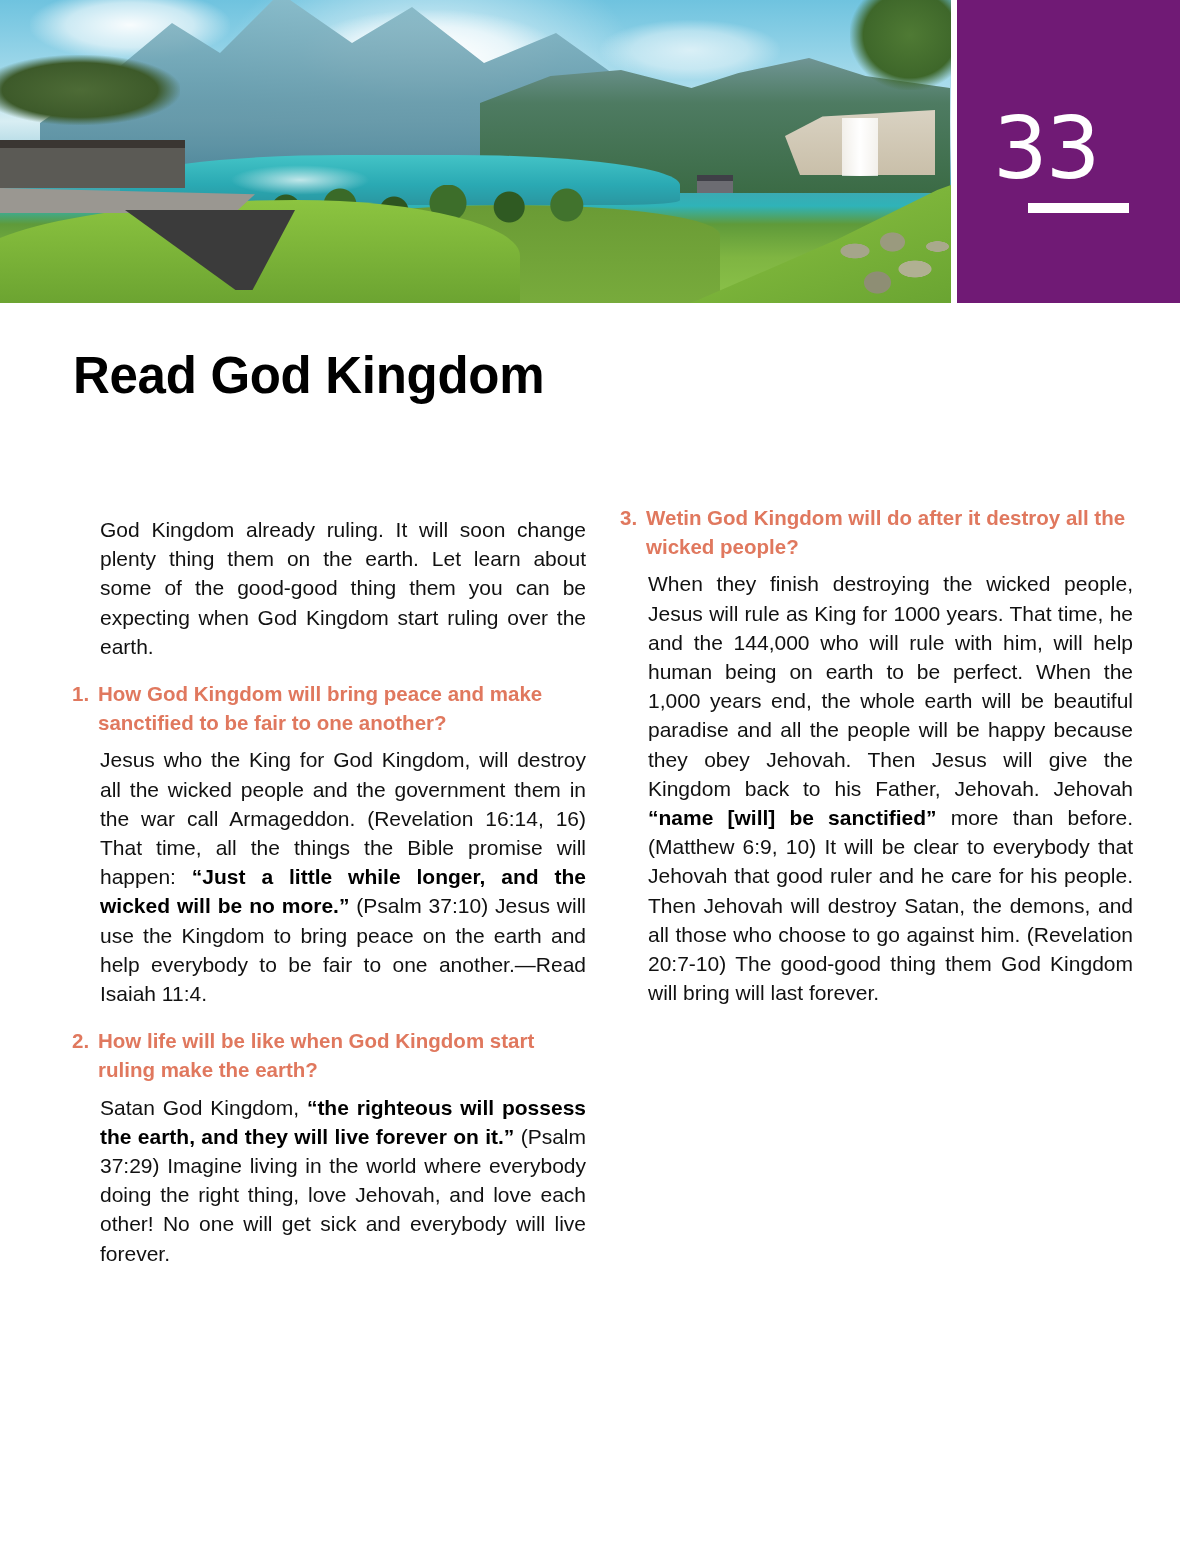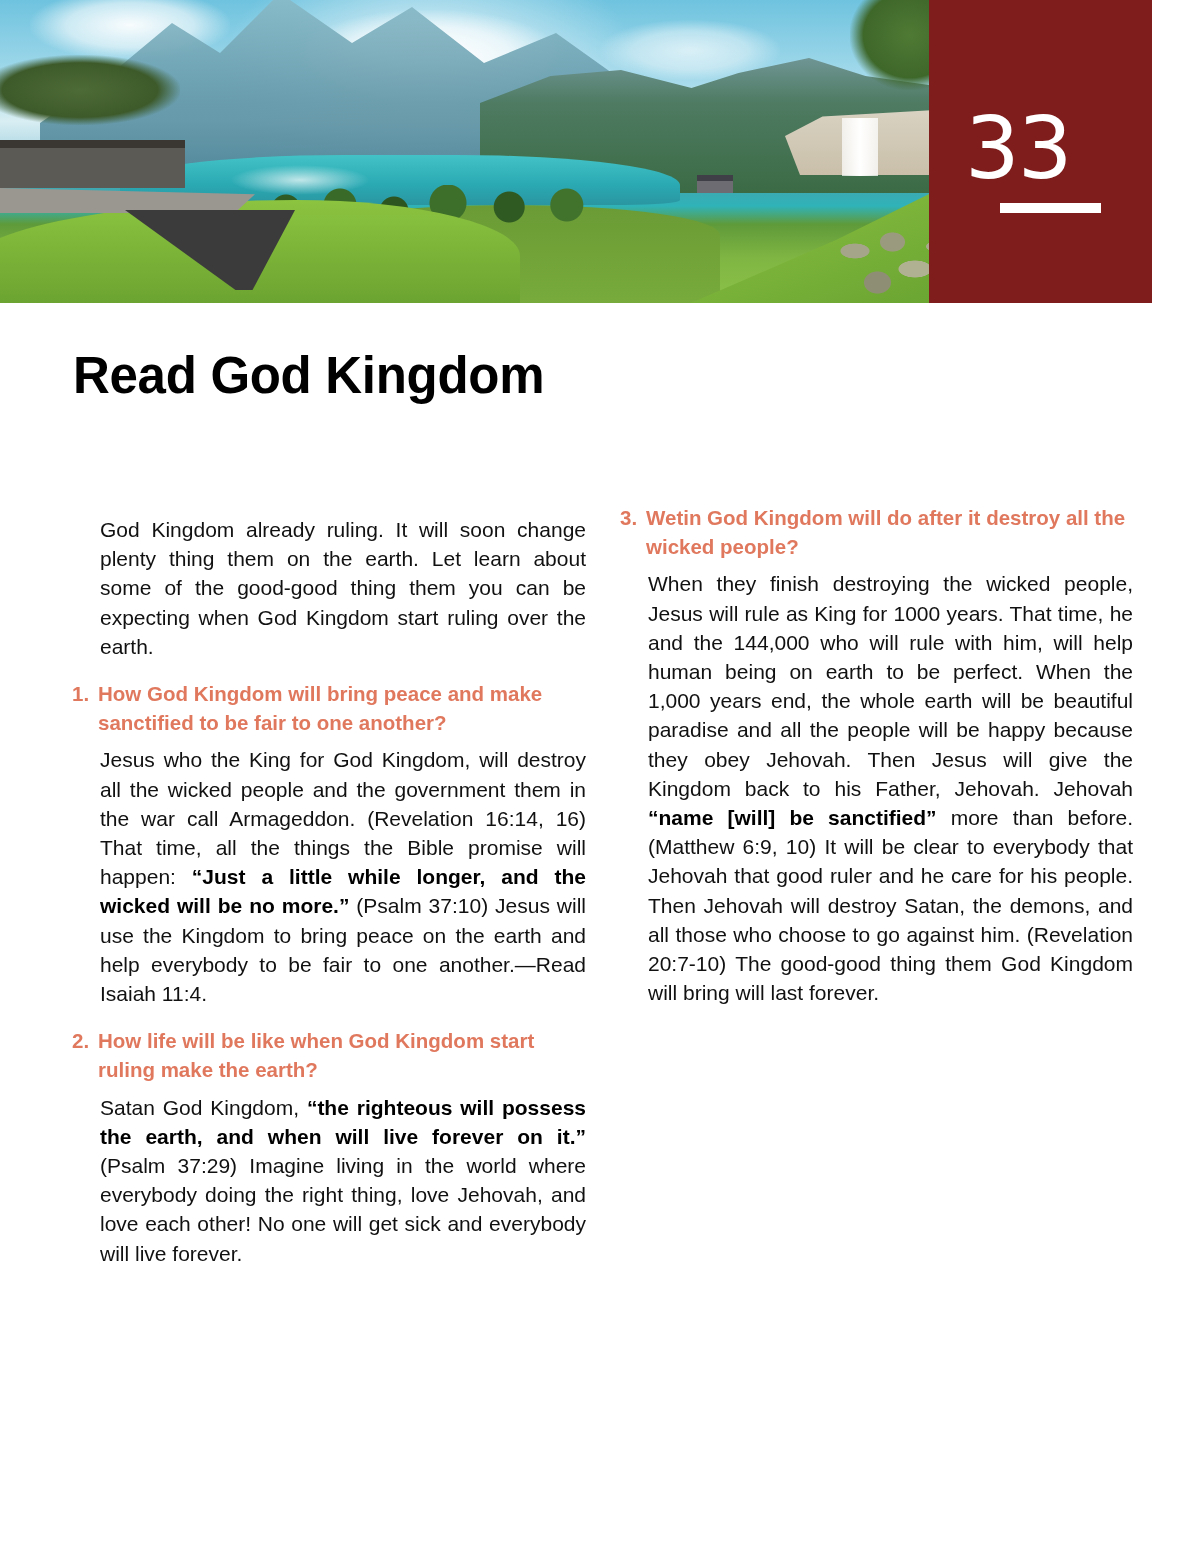--- a/index.html
+++ b/index.html
@@ -154,25 +154,25 @@
       background: radial-gradient(ellipse at 30% 40%, #a5a58a 0 14px, transparent 15px),
                   radial-gradient(ellipse at 55% 30%, #9a9a7e 0 12px, transparent 13px),
                   radial-gradient(ellipse at 70% 60%, #b0b092 0 16px, transparent 17px),
                   radial-gradient(ellipse at 45% 75%, #8e8e74 0 13px, transparent 14px),
                   radial-gradient(ellipse at 85% 35%, #a9a98c 0 11px, transparent 12px);
     }
 
     
     .chapter-panel {
       position: absolute;
-      left: 929px;
+      left: 957px;
       top: 0;
       width: 223px;
       height: 303px;
-      background: #7f1d1d;
+      background: #701a75;
     }
     .chapter-number {
       position: absolute;
       left: 0;
       width: 100%;
       top: 98px;
       padding-left: 36px;
       box-sizing: border-box;
       text-align: left;
       font-family: "DejaVu Sans", "Liberation Sans", sans-serif;
@@ -292,21 +292,21 @@
       <span class="q-text">How God Kingdom will bring peace and make sanctified to be fair to one another?</span>
     </div>
     <p class="q-body"><span>Jesus who the King for God Kingdom, will destroy all the wicked people and the govern­ment them in the war call Armageddon. (Revela­tion 16:14, 16) That time, all the things the Bible promise will happen: </span><b>“Just a little while longer, and the wicked will be no more.”</b><span> (Psalm 37:10) Jesus will use the Kingdom to bring peace on the earth and help everybody to be fair to one another.—Read Isaiah 11:4.</span></p>
   </div>
 
   <div class="question">
     <div class="q-heading">
       <span class="q-num">2.</span>
       <span class="q-text">How life will be like when God Kingdom start ruling make the earth?</span>
     </div>
-    <p class="q-body"><span>Satan God Kingdom, </span><b>“the righteous will pos­sess the earth, and when will live forever on it.”</b><span> (Psalm 37:29) Imagine living in the world where everybody doing the right thing, love Jehovah, and love each other! No one will get sick and ev­erybody will live forever.</span></p>
+    <p class="q-body"><span>Satan God Kingdom, </span><b>“the righteous will pos­sess the earth, and they will live forever on it.”</b><span> (Psalm 37:29) Imagine living in the world where everybody doing the right thing, love Jehovah, and love each other! No one will get sick and ev­erybody will live forever.</span></p>
   </div>
 </div>
 
 <div class="column col-right">
   <div class="question">
     <div class="q-heading">
       <span class="q-num">3.</span>
       <span class="q-text">Wetin God Kingdom will do after it destroy all the wicked people?</span>
     </div>
     <p class="q-body"><span>When they finish destroying the wicked people, Jesus will rule as King for 1000 years. That time, he and the 144,000 who will rule with him, will help human being on earth to be per­fect. When the 1,000 years end, the whole earth will be beautiful paradise and all the people will be happy because they obey Jehovah. Then Je­sus will give the Kingdom back to his Father, Jehovah. Jehovah </span><b>“name [will] be sanctified”</b><span> more than before. (Matthew 6:9, 10) It will be clear to everybody that Jehovah that good ruler and he care for his people. Then Jehovah will destroy Satan, the demons, and all those who choose to go against him. (Revelation 20:7-10) The good-good thing them God Kingdom will bring will last forever.</span></p>

